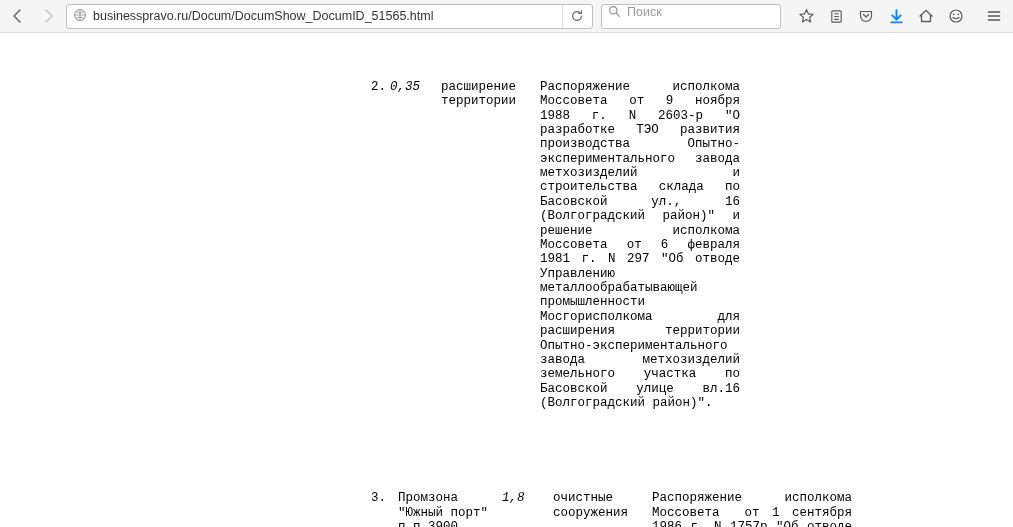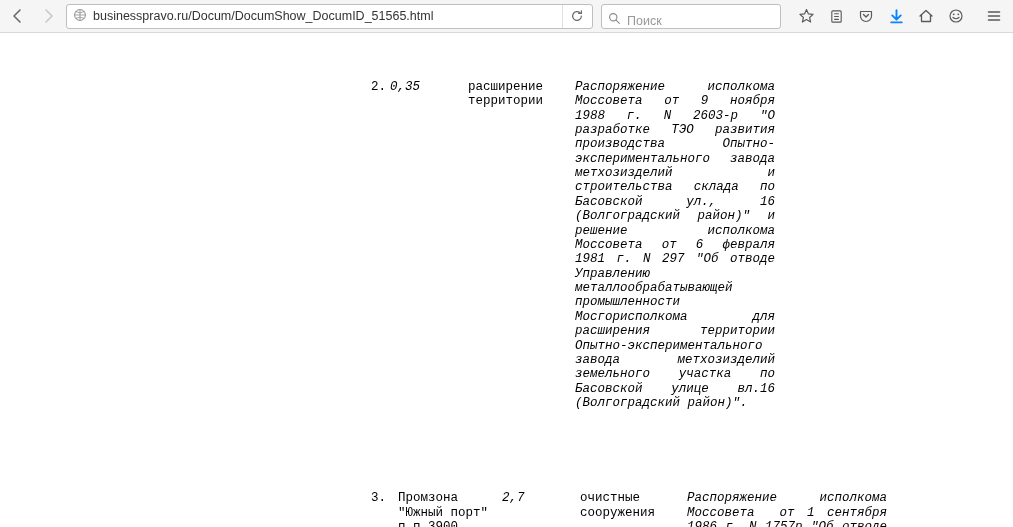--- a/index.html
+++ b/index.html
@@ -45,21 +45,21 @@
 .url-text { flex:1; color:#333; font-size:12.5px; white-space:nowrap; overflow:hidden; text-overflow:ellipsis; }
 .reload-box {
   width: 28px; height: 23px;
   border-left: 1px solid #e0e0e0;
   display:flex; align-items:center; justify-content:center;
   color:#6a6a6a;
   flex-shrink:0;
 }
 .search-bar {
   width: 180px;
-  display:flex; align-items:flex-end;
+  display:flex; align-items:flex-start;
   height:25px;
   background:#fff;
   border:1px solid #bfbfbf;
   border-radius:3px;
   padding:0 6px;
   color:#999;
   font-size:12.5px;
   flex-shrink:0;
 }
 .search-bar .mag { margin-right:6px; color:#8a8a8a; flex-shrink:0;}
@@ -80,22 +80,22 @@
   font-size: 12.5px;
   line-height: 1.15;
   color:#000;
   white-space: pre-wrap;
   padding: 18px 0 0 0;
 }
 .doc-row { display:flex; align-items:flex-start; margin-bottom: 52px; }
 .col-num { width:30px; text-align:right; margin-left:356px; flex-shrink:0;}
 .col-addr { width:100px; margin-left:12px; flex-shrink:0;}
 .col-val { width:50px; margin-left:4px; flex-shrink:0;font-style:italic;}
-.col-purpose { width:95px; margin-left:28px; flex-shrink:0;}
-.col-basis { width:200px; margin-left:12px; flex-shrink:0; text-align:justify;font-style:italic;}
+.col-purpose { width:95px; margin-left:1px; flex-shrink:0;}
+.col-basis { width:200px; margin-left:4px; flex-shrink:0; text-align:justify;}
 ::-webkit-scrollbar { width:16px; background:#f5f5f5;}
 ::-webkit-scrollbar-thumb { background:#c8c8c8; border:3px solid #f5f5f5; border-radius:8px;}
 </style>
 </head>
 <body>
 
 <div class="toolbar">
   <div class="nav-btn">
     <svg width="16" height="16" viewBox="0 0 16 16">
         <path d="M10 2 L4 8 L10 14" stroke="currentColor" stroke-width="1.6" fill="none" stroke-linecap="round" stroke-linejoin="round"></path>
@@ -177,18 +177,18 @@
   <div class="doc-table">
     <div class="doc-row">
       <div class="col-num">2.</div>
       <div class="col-val">0,35</div>
       <div class="col-purpose">расширение территории</div>
       <div class="col-basis">Распоряжение   исполкома Моссовета  от  9  ноября 1988 г. N 2603-р "О разработке ТЭО развития производства Опытно-экспериментального завода метхозизделий и строительства склада по Басовской ул., 16 (Волгоградский район)" и решение исполкома Моссовета от 6 февраля 1981 г. N 297 "Об отводе Управлению металлообрабатывающей промышленности Мосгорисполкома для расширения территории Опытно-экспериментального завода метхозизделий земельного участка по Басовской улице вл.16 (Волгоградский район)".</div>
     </div>
     <div class="doc-row">
       <div class="col-num">3.</div>
       <div class="col-addr">Промзона "Южный порт" п.п.3900</div>
-      <div class="col-val">2,7</div>
+      <div class="col-val">1,8</div>
       <div class="col-purpose">очистные сооружения</div>
       <div class="col-basis">Распоряжение   исполкома Моссовета  от 1 сентября 1986 г. N 1757р "Об отводе автозаводу имени Ленинского комсомола земельного участка под строительство кустовых</div>
     </div>
   </div>
 </div>
 
 </body></html>

